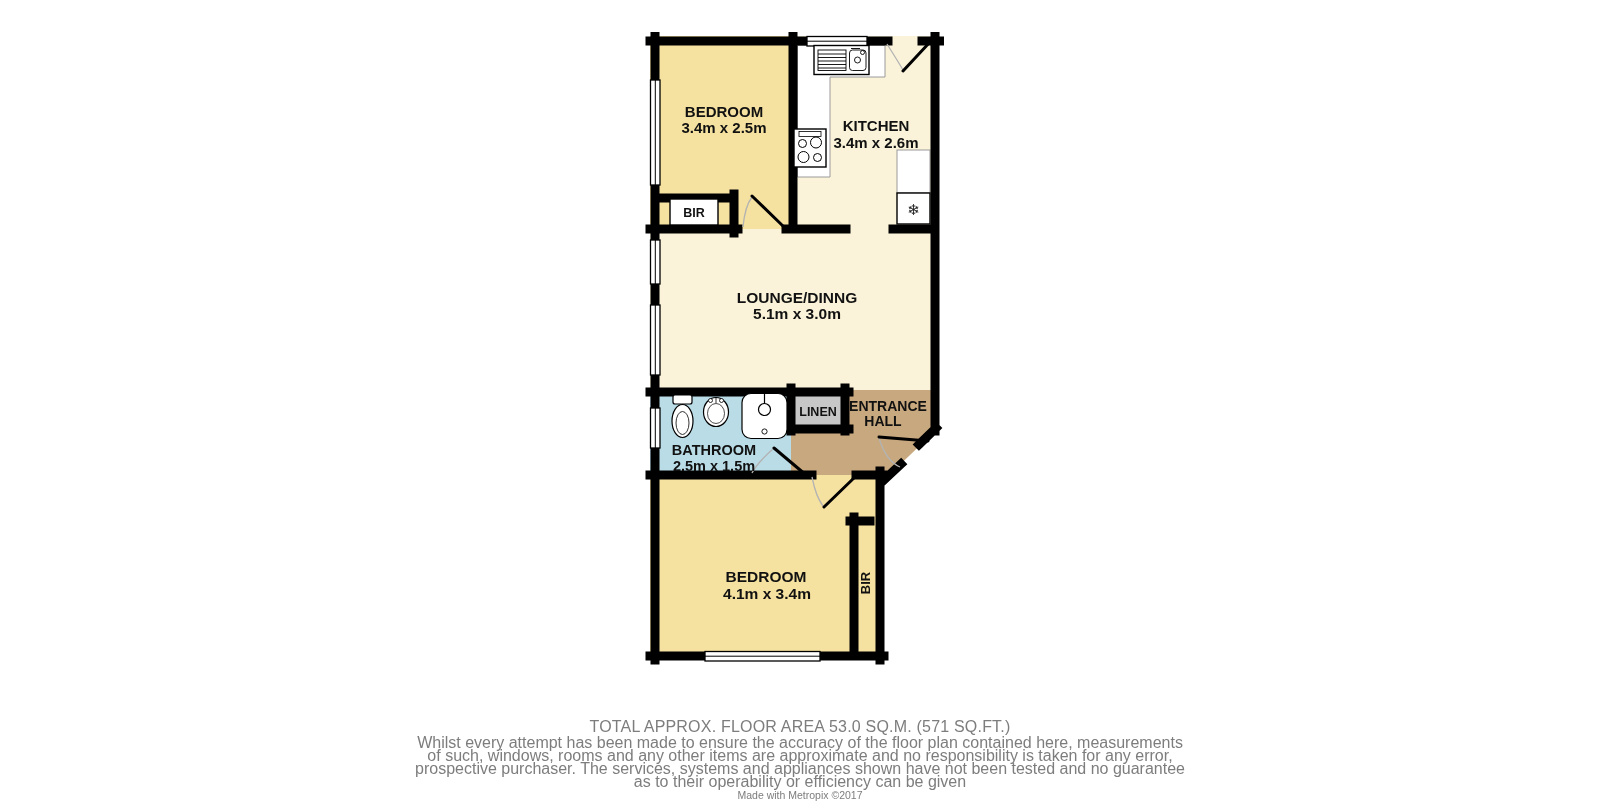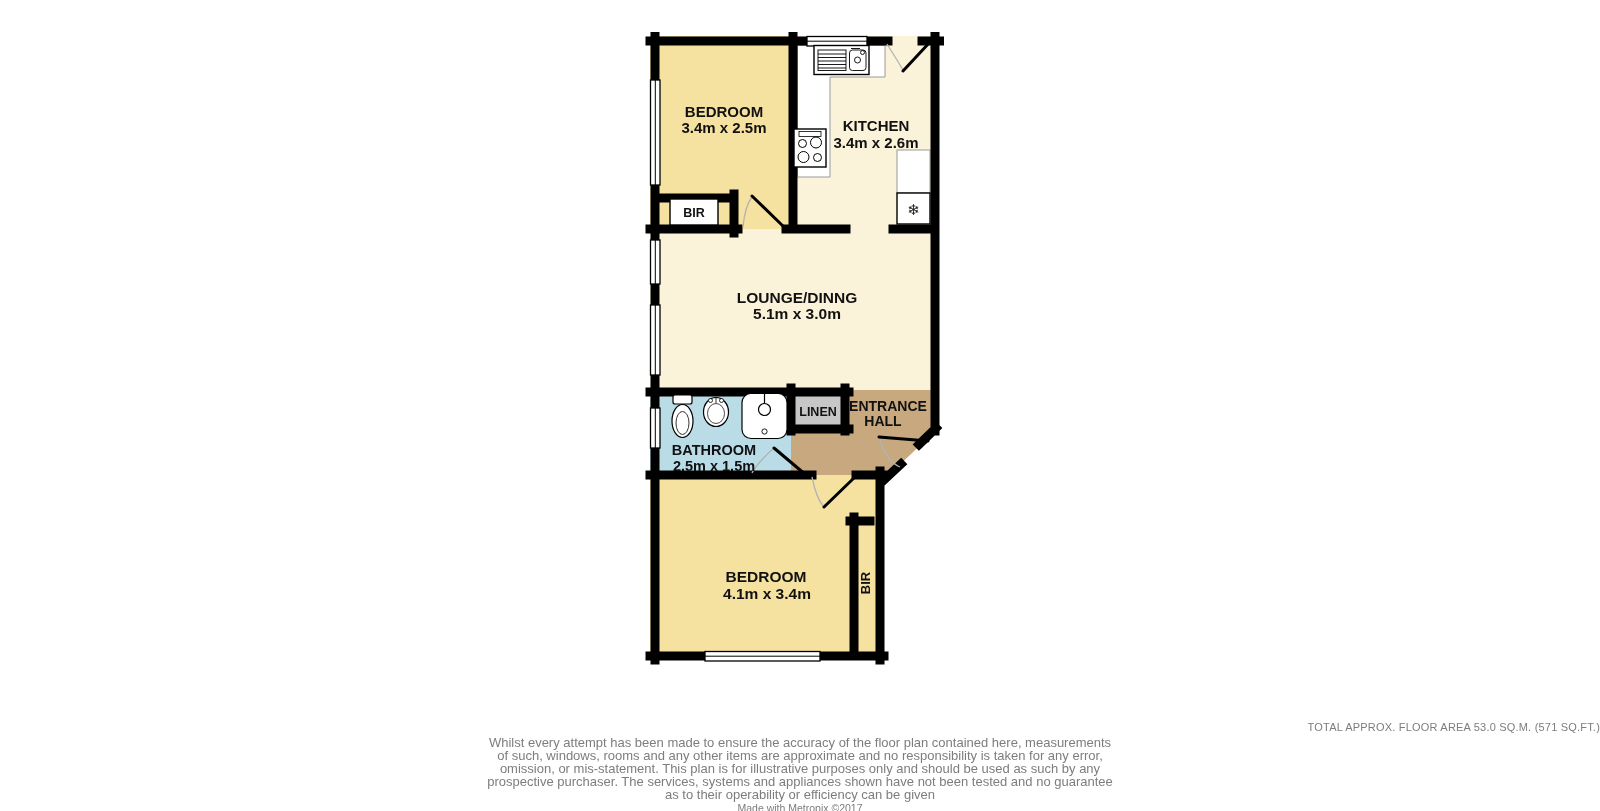--- a/index.html
+++ b/index.html
@@ -2,22 +2,22 @@
 <html><head>
 <meta charset="utf-8">
 <style>
   html,body{margin:0;padding:0;background:#ffffff;}
   .stage{position:relative;width:1600px;height:811px;background:#ffffff;overflow:hidden;
          font-family:"Liberation Sans",sans-serif;}
   .plan-svg{position:absolute;left:0;top:0;}
   .room-label{font-family:"Liberation Sans",sans-serif;font-weight:bold;fill:#111111;}
   .small-label{font-family:"Liberation Sans",sans-serif;font-weight:bold;fill:#111111;}
   .footer{position:absolute;left:0;top:719px;width:1600px;text-align:center;color:#7d7d7d;}
-  .footer-total{font-size:11px;line-height:16px;letter-spacing:0.2px;text-align:right;}
-  .footer-disclaimer{margin-top:2px;font-size:13px;line-height:12.9px;}
+  .footer-total{font-size:16px;line-height:16px;letter-spacing:0.2px;}
+  .footer-disclaimer{margin-top:2px;font-size:16px;line-height:12.9px;}
   .footer-credit{font-size:10.5px;line-height:12.9px;}
 </style>
 </head>
 <body>
 
 <div class="stage">
   <svg class="plan-svg" width="1600" height="811" viewBox="0 0 1600 811">
 
     <rect x="650" y="36" width="143" height="193" fill="#f6e2a0"></rect>
     <rect x="793" y="36" width="142" height="193" fill="#faf3d9"></rect>
@@ -140,19 +140,18 @@
     <text class="room-label" x="767" y="599" text-anchor="middle" font-size="15.5">4.1m x 3.4m</text>
 
     <text class="room-label" x="865" y="588" text-anchor="middle" font-size="13" transform="rotate(-90 865 583)">BIR</text>
   </svg>
 
   <div class="footer">
     <div class="footer-total">TOTAL APPROX. FLOOR AREA 53.0 SQ.M. (571 SQ.FT.)</div>
     <div class="footer-disclaimer">
       <div>Whilst every attempt has been made to ensure the accuracy of the floor plan contained here, measurements</div>
       <div>of such, windows, rooms and any other items are approximate and no responsibility is taken for any error,</div>
-      <div>omission, or mis-statement. This plan is for illustrative purposes only and should be used as such by any</div>
       <div>prospective purchaser. The services, systems and appliances shown have not been tested and no guarantee</div>
       <div>as to their operability or efficiency can be given</div>
     </div>
     <div class="footer-credit">Made with Metropix ©2017</div>
   </div>
 </div>
 
 </body></html>

